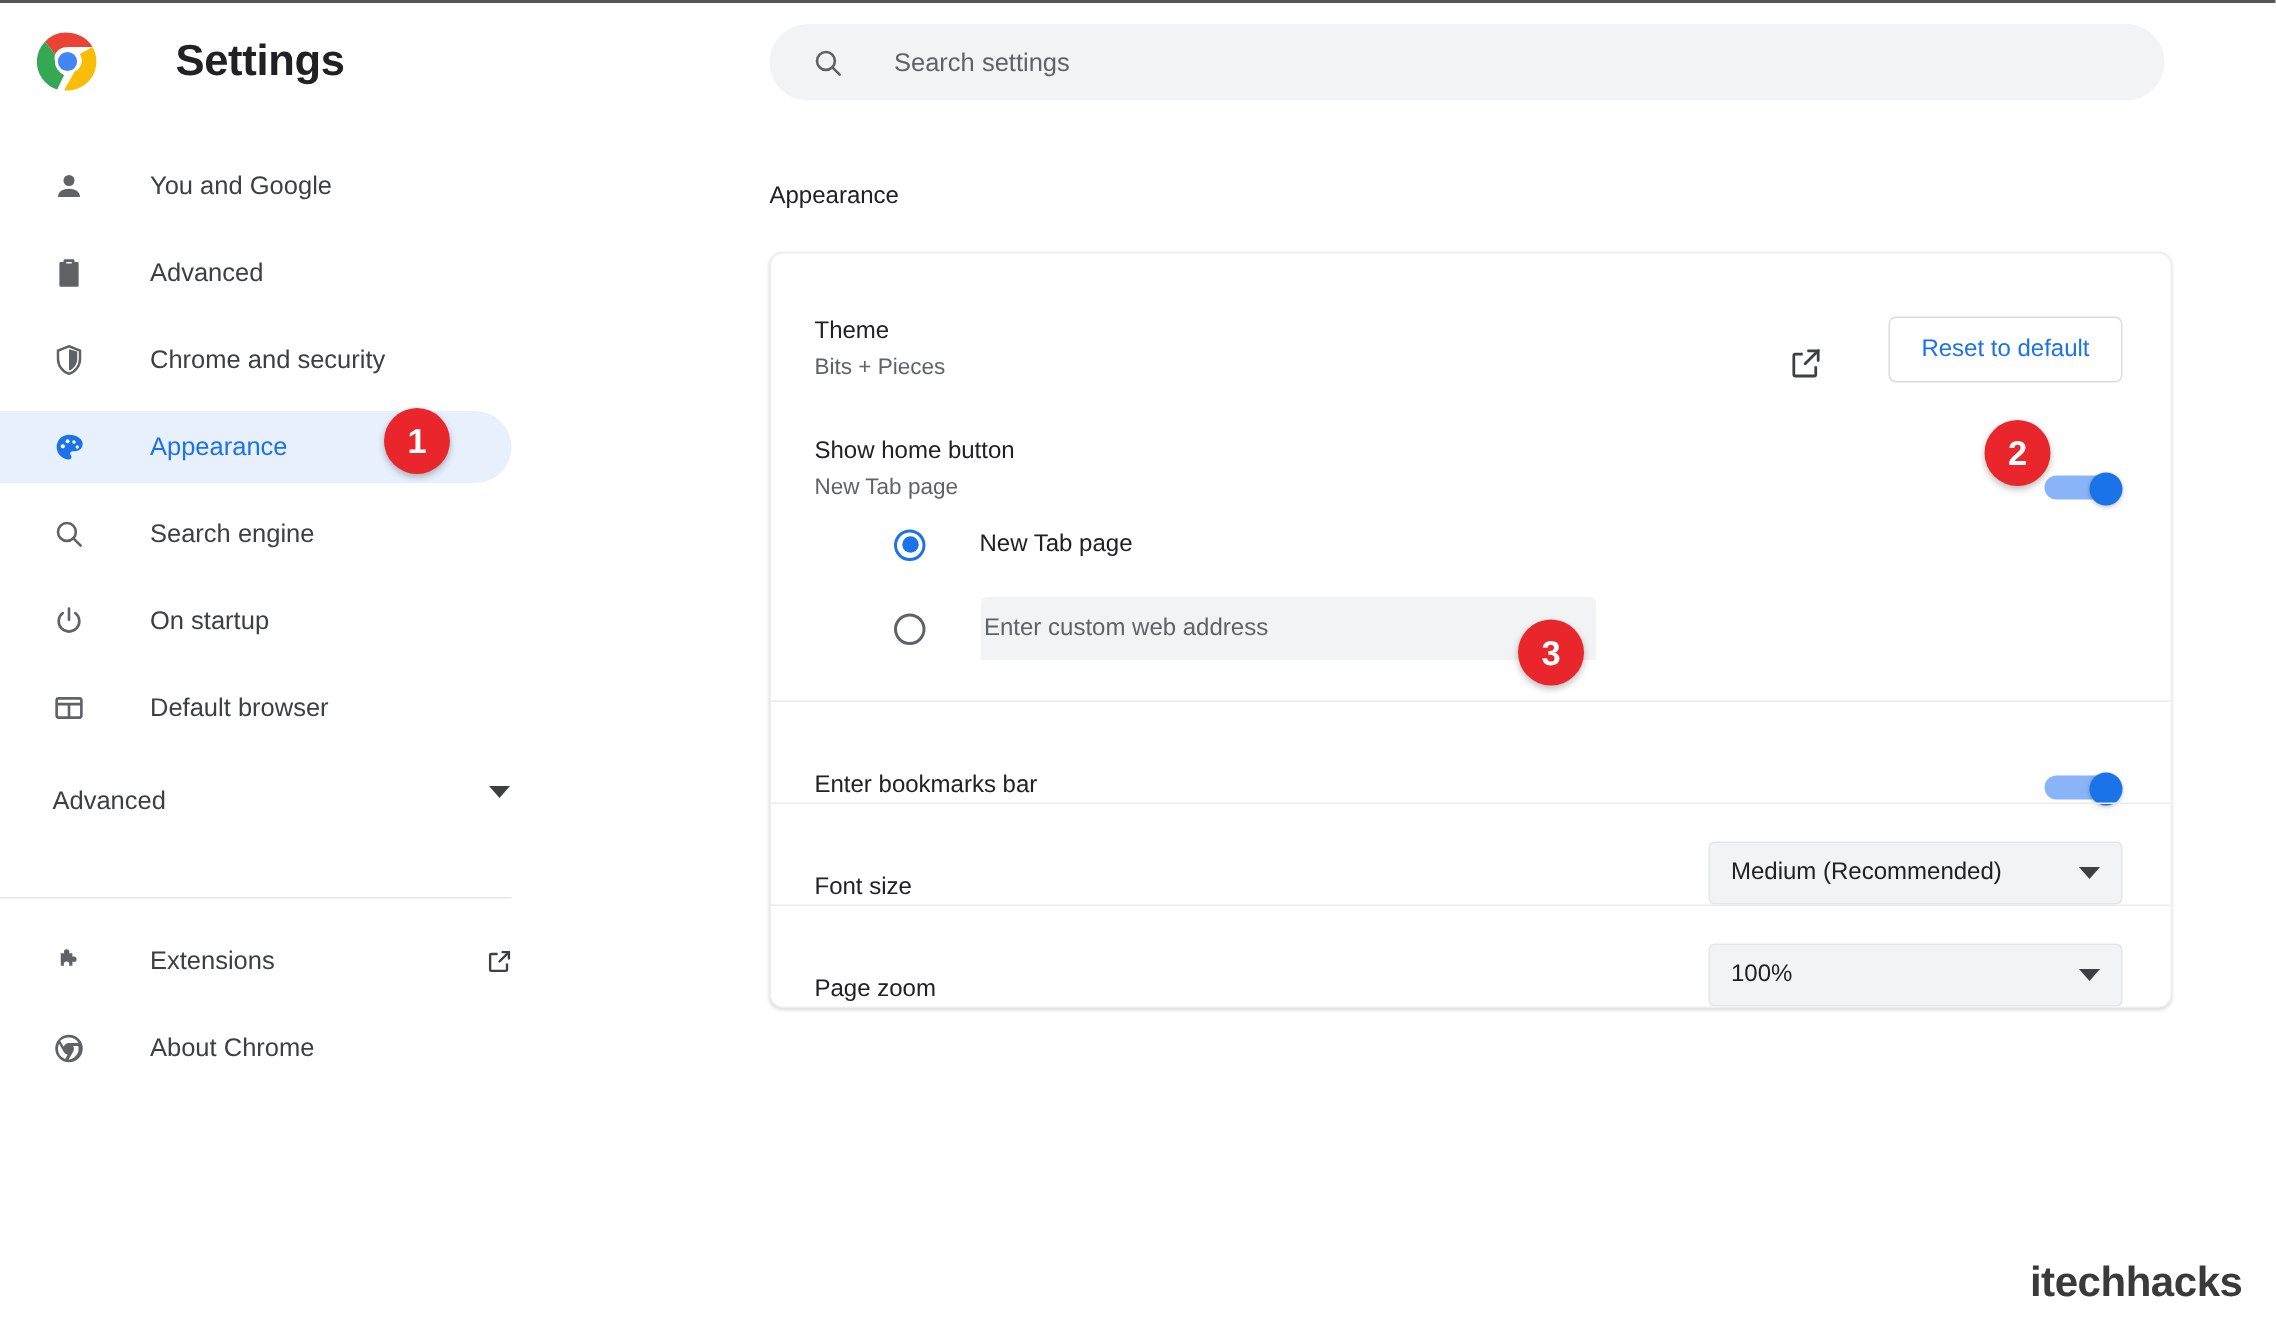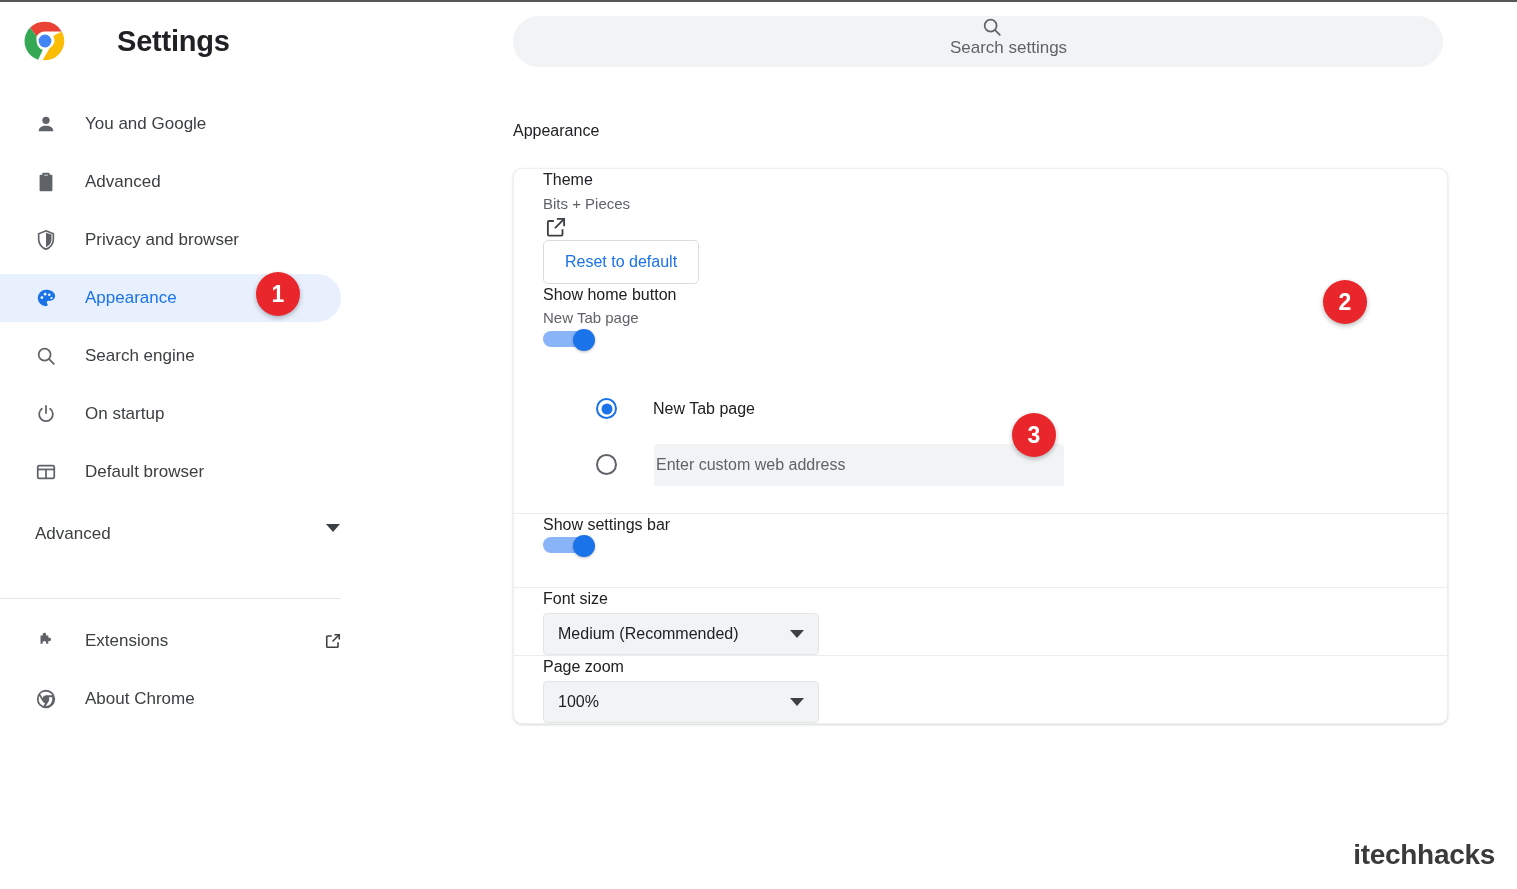--- a/index.html
+++ b/index.html
@@ -57,21 +57,21 @@
   }
   .nav-item .nav-icon {
     width: 22px; height: 22px;
     flex: 0 0 22px;
     display: flex;
     align-items: center;
     justify-content: center;
     color: #5f6368;
   }
   .nav-item .nav-label {
-    margin-left: 28px;
+    margin-left: 43px;
     font-size: 17px;
     color: #3c4043;
     white-space: nowrap;
   }
 
   .nav-item.active {
     background: #e8f0fe;
     border-radius: 0 24px 24px 0;
     width: 341px;
   }
@@ -125,21 +125,20 @@
     position: absolute;
     left: 113px; top: 14px;
     width: 930px;
     height: 51px;
     background: #f1f3f4;
     border-radius: 26px;
     display: flex;
     align-items: center;
     padding-left: 28px;
     cursor: text;
-    flex-direction: column;
   }
   .search-icon { width: 22px; height: 22px; color: #5f6368; flex: 0 0 22px; }
   .search-placeholder {
     margin-left: 33px;
     font-size: 17px;
     color: #5f6368;
   }
 
   .section-title {
     position: absolute;
@@ -155,25 +154,24 @@
     width: 935px;
     background: #ffffff;
     border-radius: 9px;
     border: 1px solid #eceef0;
     box-shadow: 0 1px 3px rgba(60,64,67,.12), 0 1px 2px rgba(60,64,67,.08);
     overflow: hidden;
   }
 
   .row {
     display: flex;
-    align-items: flex-start;
+    align-items: flex-end;
     padding: 0 32px 0 29px;
     min-height: 68px;
     position: relative;
-    flex-direction: column;
   }
   .row.sep { border-top: 1px solid #ececec; }
 
   .row-texts { display: flex; flex-direction: column; justify-content: center; }
   .row-title { font-size: 16px; color: #202124; line-height: 1.35; }
   .row-sub { font-size: 15px; color: #5f6368; margin-top: 3px; line-height: 1.35; }
   .row-spacer { flex: 1 1 auto; }
 
   
   .theme-row { min-height: 86px; }
@@ -368,21 +366,21 @@
       <span class="nav-label">Advanced</span>
     </div>
 
     <div class="nav-item">
       <span class="nav-icon">
         <svg viewBox="0 0 24 24" width="22" height="22" fill="currentColor">
           <path d="M12 2l8 3.2v6c0 5-3.4 9.6-8 10.8-4.6-1.2-8-5.8-8-10.8v-6z" fill="none" stroke="currentColor" stroke-width="1.8"></path>
           <path d="M12 4.1v15.6c3.4-1.2 6-4.8 6-8.5V5.9z"></path>
         </svg>
       </span>
-      <span class="nav-label">Privacy and browser</span>
+      <span class="nav-label">Chrome and security</span>
     </div>
 
     <div class="nav-item active">
       <span class="nav-icon">
         <svg viewBox="0 0 24 24" width="22" height="22">
           <path d="M12 3a9 9 0 0 0 0 18c1 0 1.8-.8 1.8-1.8 0-.5-.2-.9-.5-1.2-.3-.3-.5-.7-.5-1.2 0-1 .8-1.8 1.8-1.8h2.1A5.3 5.3 0 0 0 22 9.8C22 6 17.5 3 12 3z" fill="#1a73e8"></path>
           <circle cx="7.5" cy="11.5" r="1.5" fill="#fff"></circle>
           <circle cx="11" cy="7.8" r="1.4" fill="#fff"></circle>
           <circle cx="15.6" cy="8.4" r="1.3" fill="#fff"></circle>
           <circle cx="18" cy="12" r="1.2" fill="#fff"></circle>
@@ -508,21 +506,21 @@
         <span class="radio-label">New Tab page</span>
       </div>
 
       <div class="radio-row">
         <span class="radio"></span>
         <input class="custom-input" type="text" placeholder="Enter custom web address" style="">
       </div>
     </div>
 
     <div class="row sep">
-      <span class="row-title">Show settings bar</span>
+      <span class="row-title">Enter bookmarks bar</span>
       <div class="row-spacer"></div>
       <span class="toggle">
         <span class="track"></span>
         <span class="knob"></span>
       </span>
     </div>
 
     <div class="row sep">
       <span class="row-title">Font size</span>
       <div class="row-spacer"></div>

